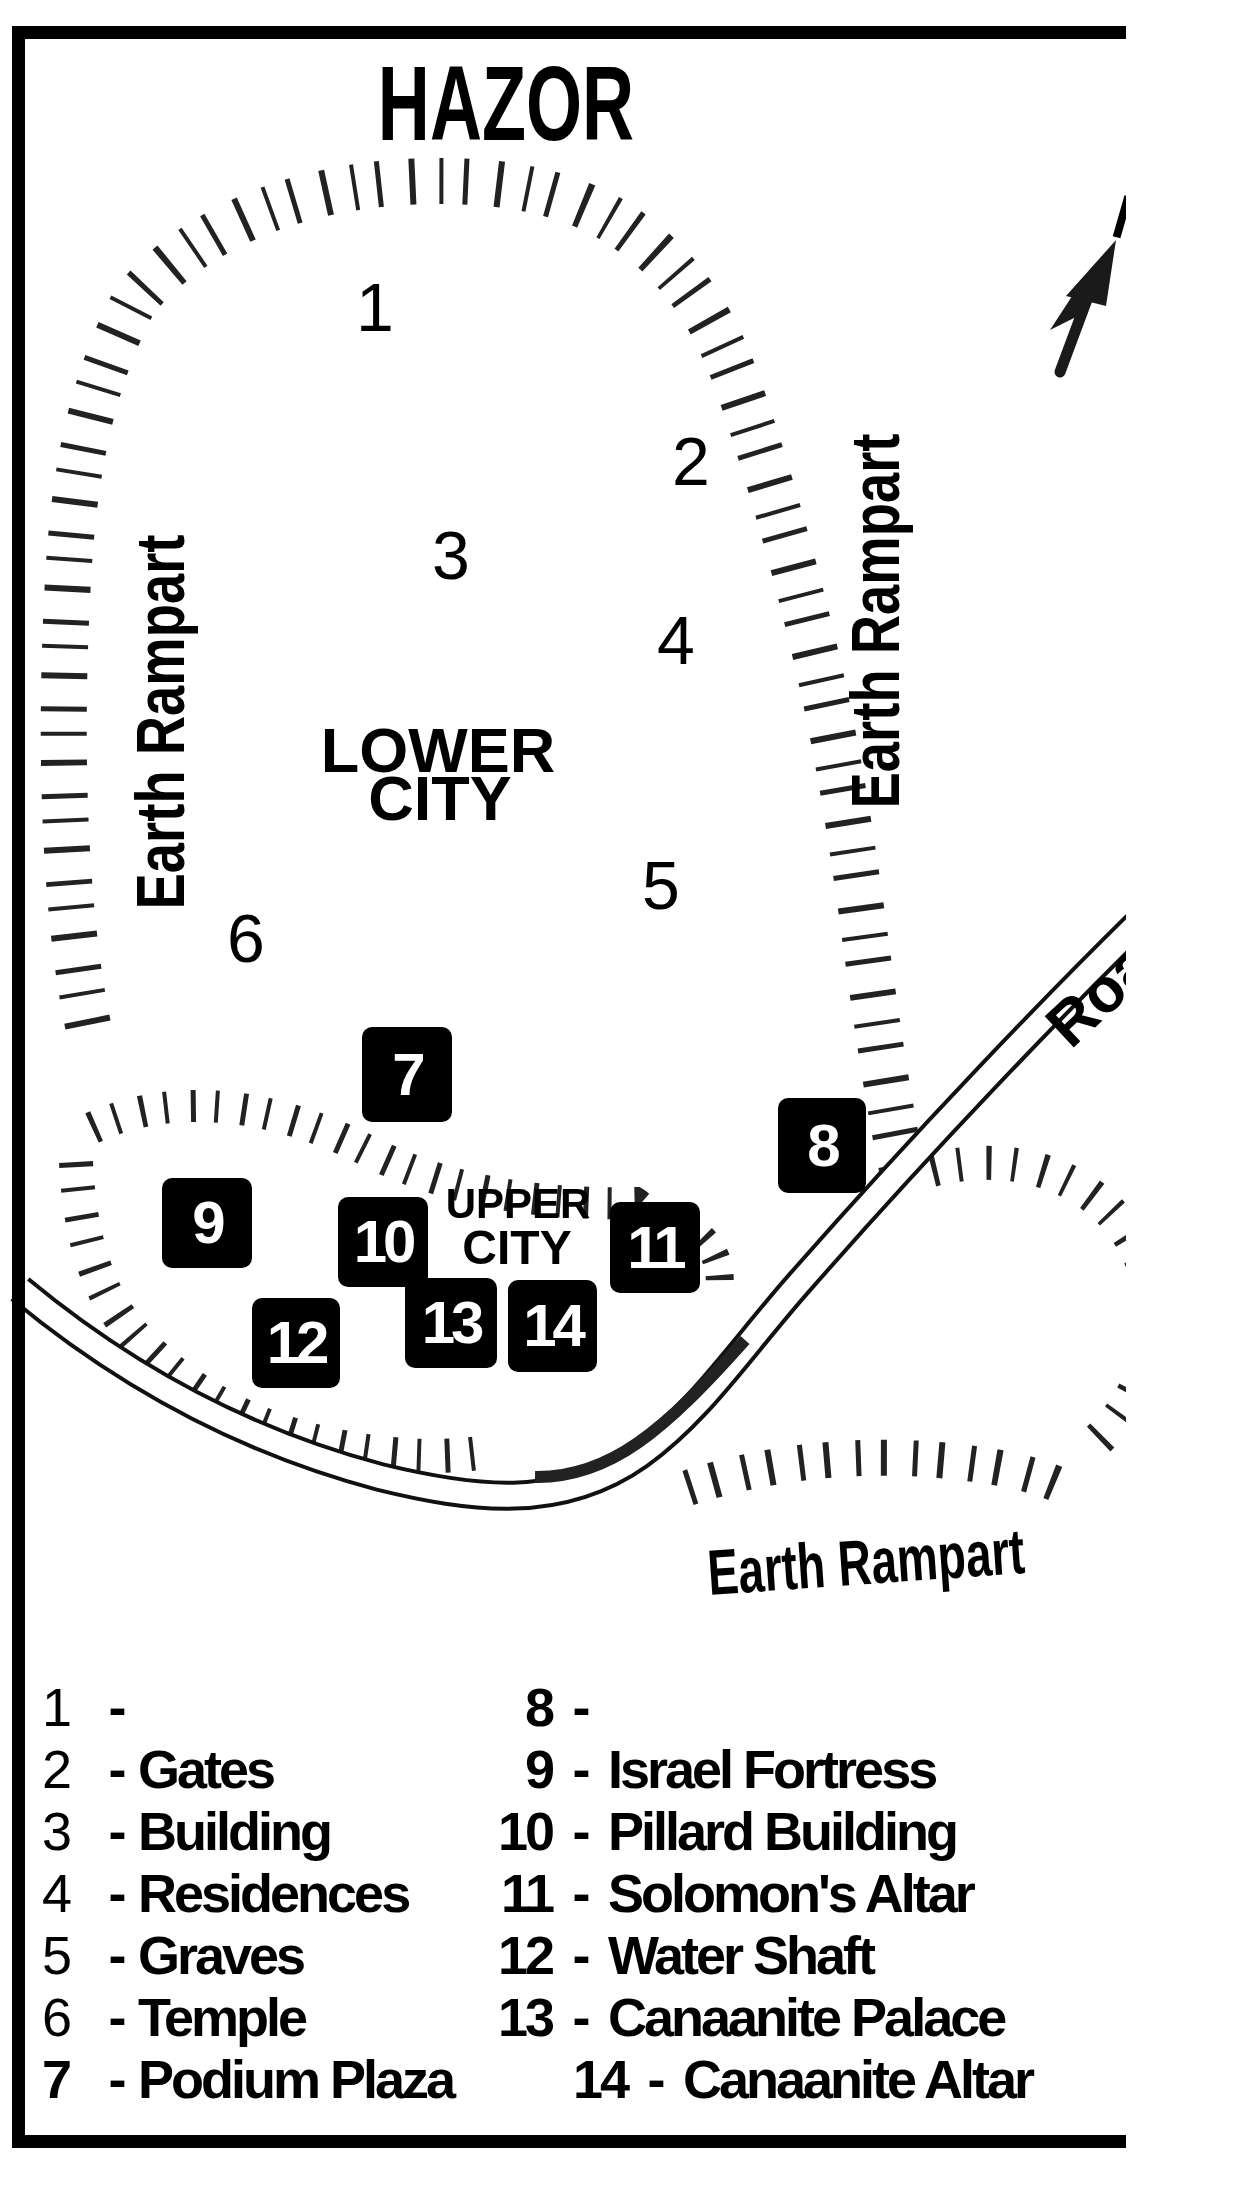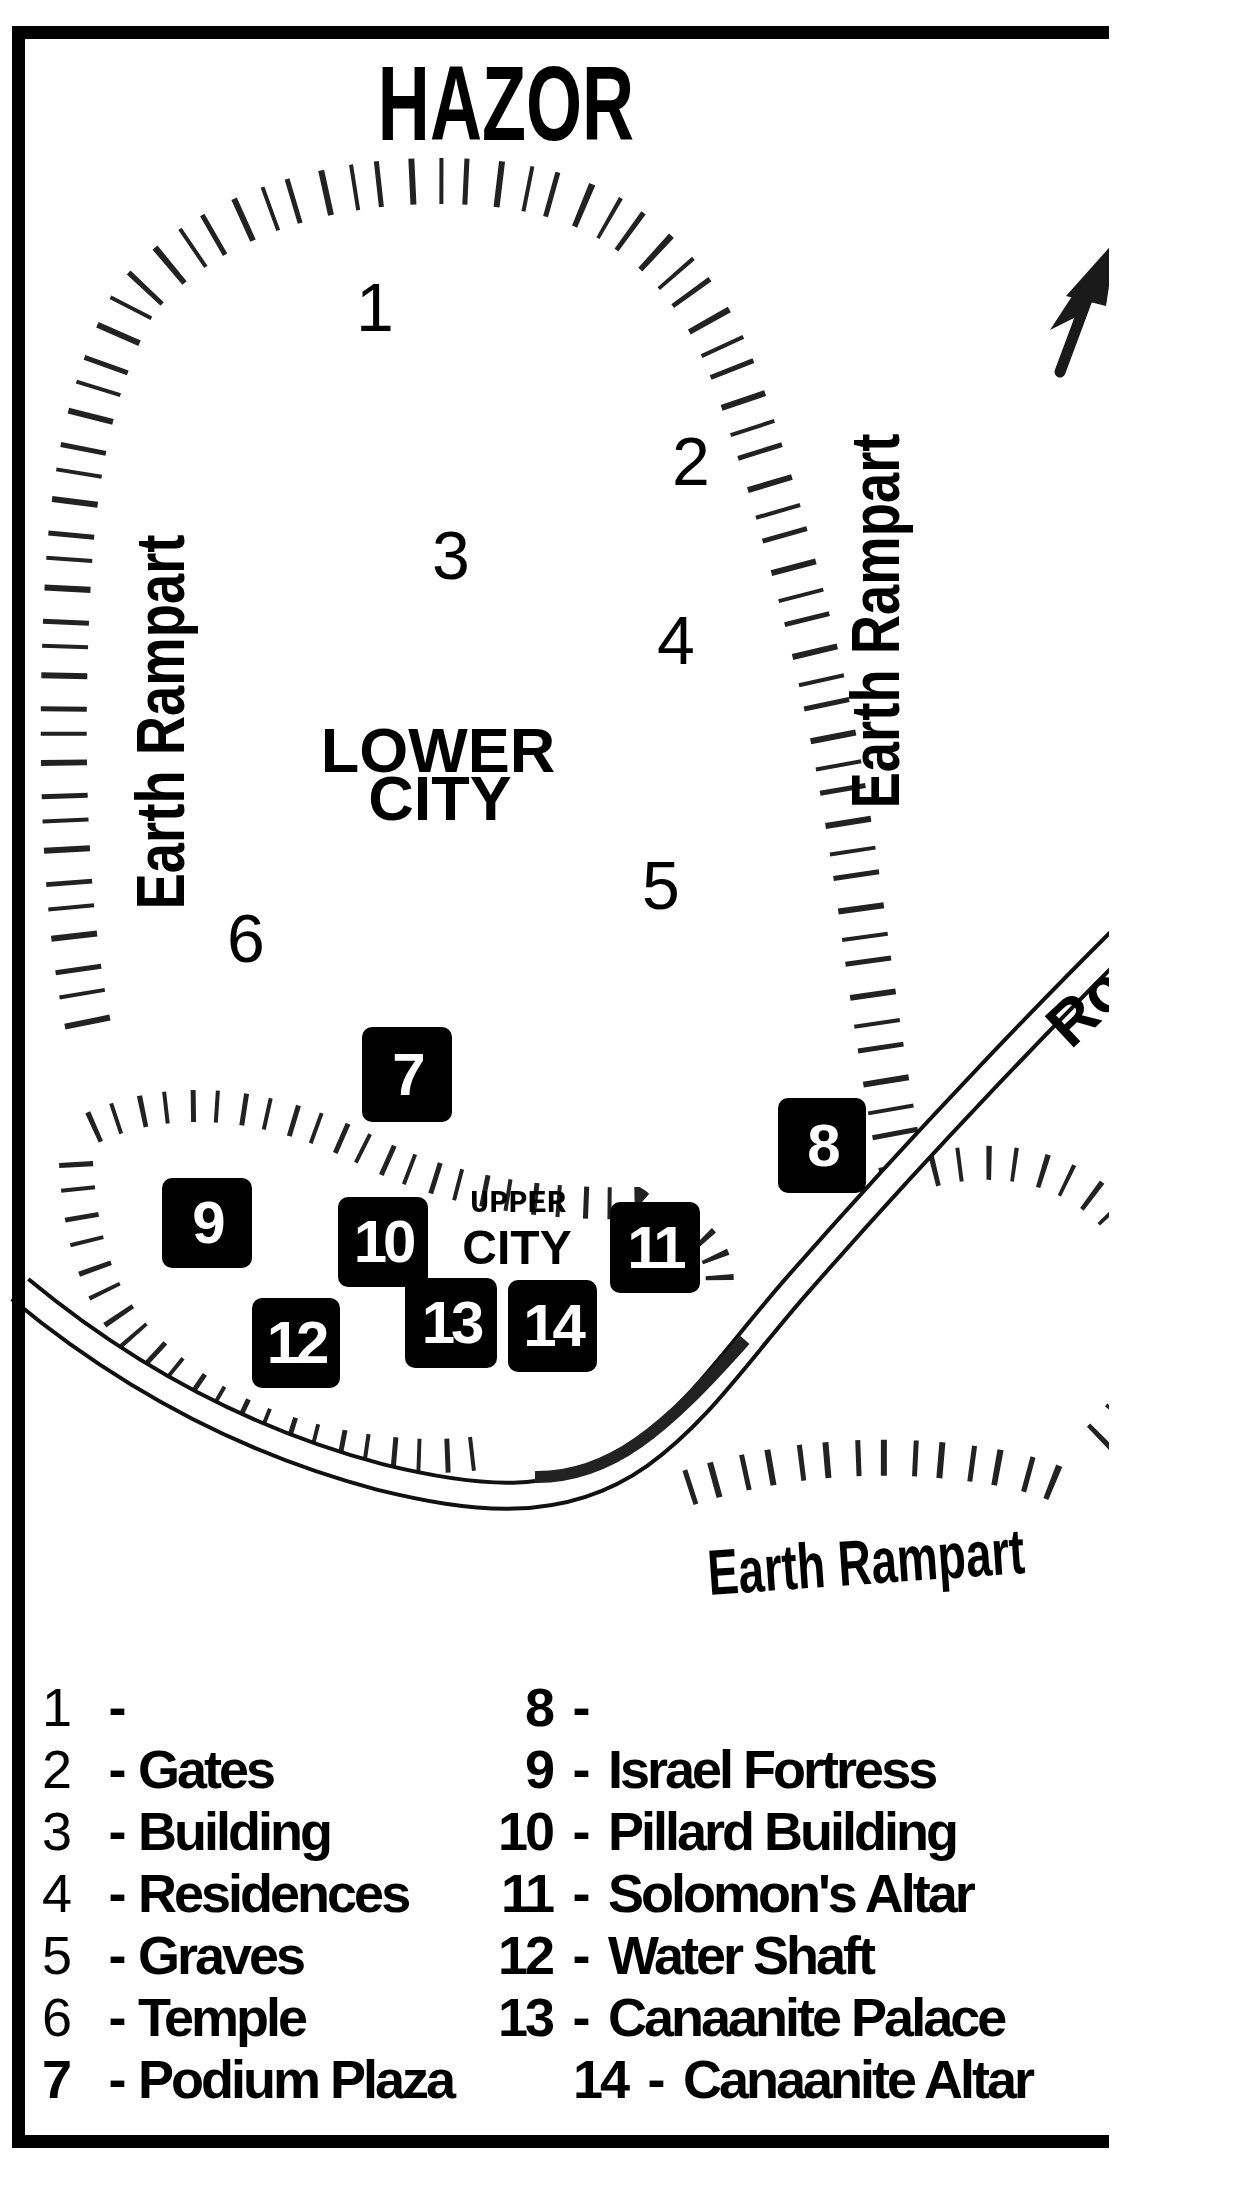--- a/index.html
+++ b/index.html
@@ -1,17 +1,17 @@
 <!DOCTYPE html>
 <html><head>
 <meta charset="utf-8">
 <style>
   html,body{margin:0;padding:0;background:#fff;}
   .canvas{position:relative;width:1109px;height:2197px;background:#fff;overflow:hidden;
-          font-family:"Liberation Sans",sans-serif;color:#000;}
+          font-family:"Liberation Sans",sans-serif;color:#000;padding-left:17px;}
   .frame{position:absolute;left:12px;top:26px;width:1203px;height:2122px;
          border:13px solid #000;box-sizing:border-box;}
   svg.base{position:absolute;left:0;top:0;}
   .lbl{position:absolute;white-space:nowrap;font-weight:bold;color:#000;
        transform:translate(-50%,-50%);line-height:1;}
   .cx{display:inline-block;transform:scaleX(var(--sx,1));transform-origin:center;}
   .pnum{position:absolute;transform:translate(-50%,-50%);font-size:68px;font-weight:400;line-height:1;}
   .bmark{position:absolute;background:#000;color:#fff;font-weight:bold;font-size:60px;
          display:flex;align-items:center;justify-content:center;border-radius:10px;
          letter-spacing:-4px;line-height:1;}
@@ -87,21 +87,21 @@
     <span class="cx">Road</span>
   </div>
 
   <div class="lbl" style="left:438px;top:750px;font-size:63px;">
     <span class="cx">LOWER</span>
   </div>
   <div class="lbl" style="left:440px;top:798px;font-size:63px;">
     <span class="cx">CITY</span>
   </div>
 
-  <div class="lbl" style="left:518px;top:1204px;font-size:32px;font-family:Liberation Mono, monospace;">
+  <div class="lbl" style="left:518px;top:1204px;font-size:42px;">
     <span class="cx">UPPER</span>
   </div>
   <div class="lbl" style="left:517px;top:1248px;font-size:48px;">
     <span class="cx">CITY</span>
   </div>
 
   <div class="pnum" style="left:375px;top:307px;">1</div>
   <div class="pnum" style="left:691px;top:461px;">2</div>
   <div class="pnum" style="left:451px;top:555px;">3</div>
   <div class="pnum" style="left:676px;top:640px;">4</div>

